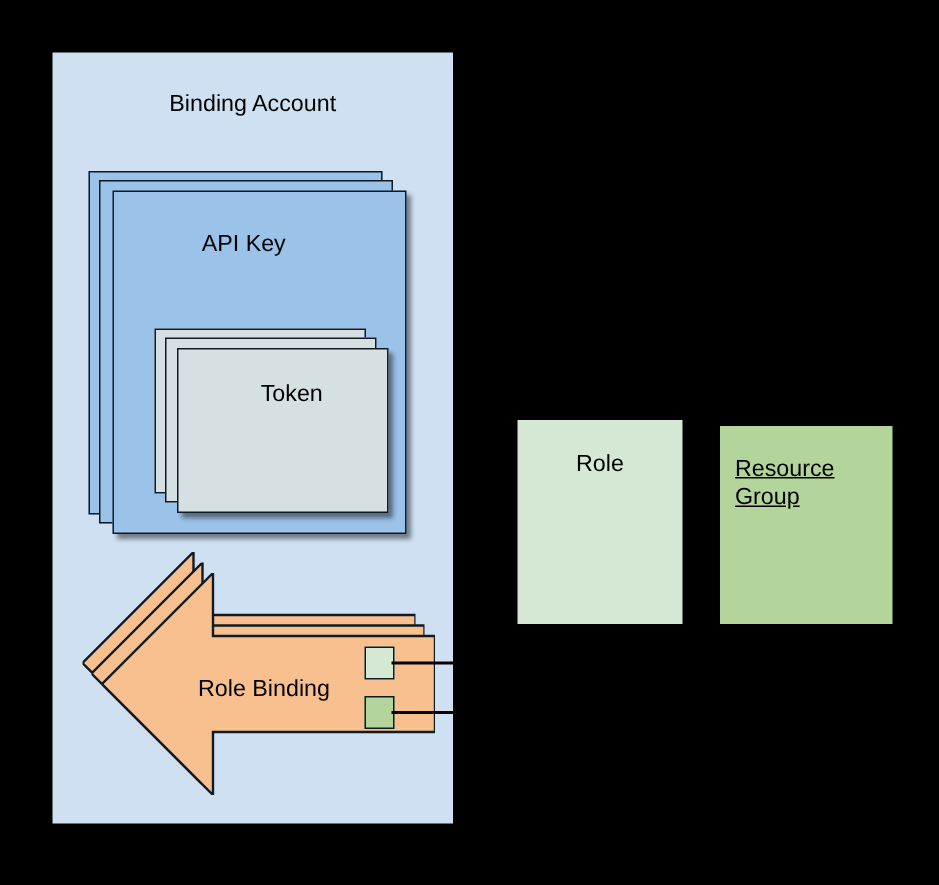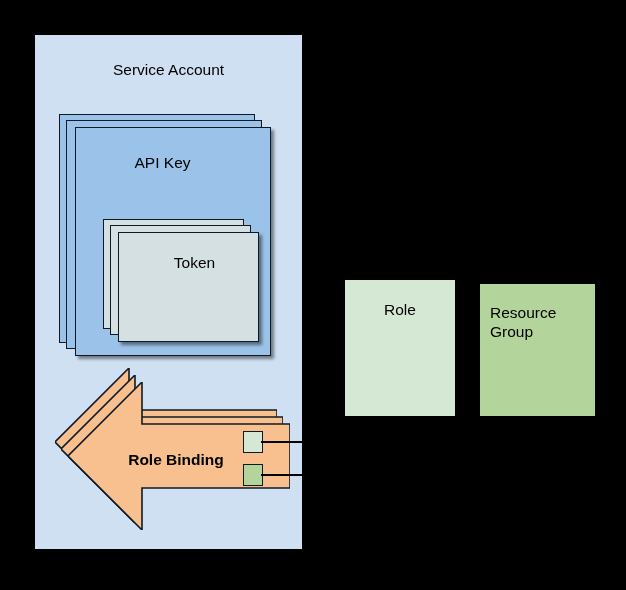--- a/index.html
+++ b/index.html
@@ -71,21 +71,21 @@
   .arrow {
     position: absolute;
     width: 222px;
     height: 148px;
     left: 55px;
     top: 370px;
   }
   #arrow-back2 { left: 55px; top: 368px; }
   #arrow-back1 { left: 61px; top: 375px; }
   #arrow-front { left: 68px; top: 382px; }
-  #rolebinding-label { left: 68px; top: 450px; width: 216px; text-align: center; font-weight: bold; }
+  #rolebinding-label { left: 68px; top: 450px; width: 216px; text-align: center; }
 
   
   .bind-square {
     position: absolute;
     box-sizing: border-box;
     width: 20px;
     height: 22px;
     border: 1.6px solid #0f1a24;
   }
   #bind-square-role { left: 243px; top: 431px; background: #d5e8d4; }
@@ -109,29 +109,29 @@
     width: 110px; height: 136px;
     background: #d5e8d4;
   }
   #role-label { left: 345px; top: 300px; width: 110px; text-align: center; }
 
   #resource-group-box {
     left: 480px; top: 284px;
     width: 115px; height: 132px;
     background: #b3d49b;
   }
-  #resource-group-label { left: 490px; top: 303px; width: 100px; text-align: left; }
+  #resource-group-label { left: 490px; top: 303px; width: 100px; text-align: left; text-decoration: underline; }
 </style>
 </head>
 <body>
 
 <div id="canvas">
 
   <div id="service-account"></div>
-  <div class="node-label" id="service-account-label">Service Account</div>
+  <div class="node-label" id="service-account-label">Binding Account</div>
 
   <div class="card apikey-card" id="apikey-back2"></div>
   <div class="card apikey-card" id="apikey-back1"></div>
   <div class="card apikey-card" id="apikey-front"></div>
   <div class="node-label" id="apikey-label">API Key</div>
 
   <div class="card token-card" id="token-back2"></div>
   <div class="card token-card" id="token-back1"></div>
   <div class="card token-card" id="token-front"></div>
   <div class="node-label" id="token-label">Token</div>

